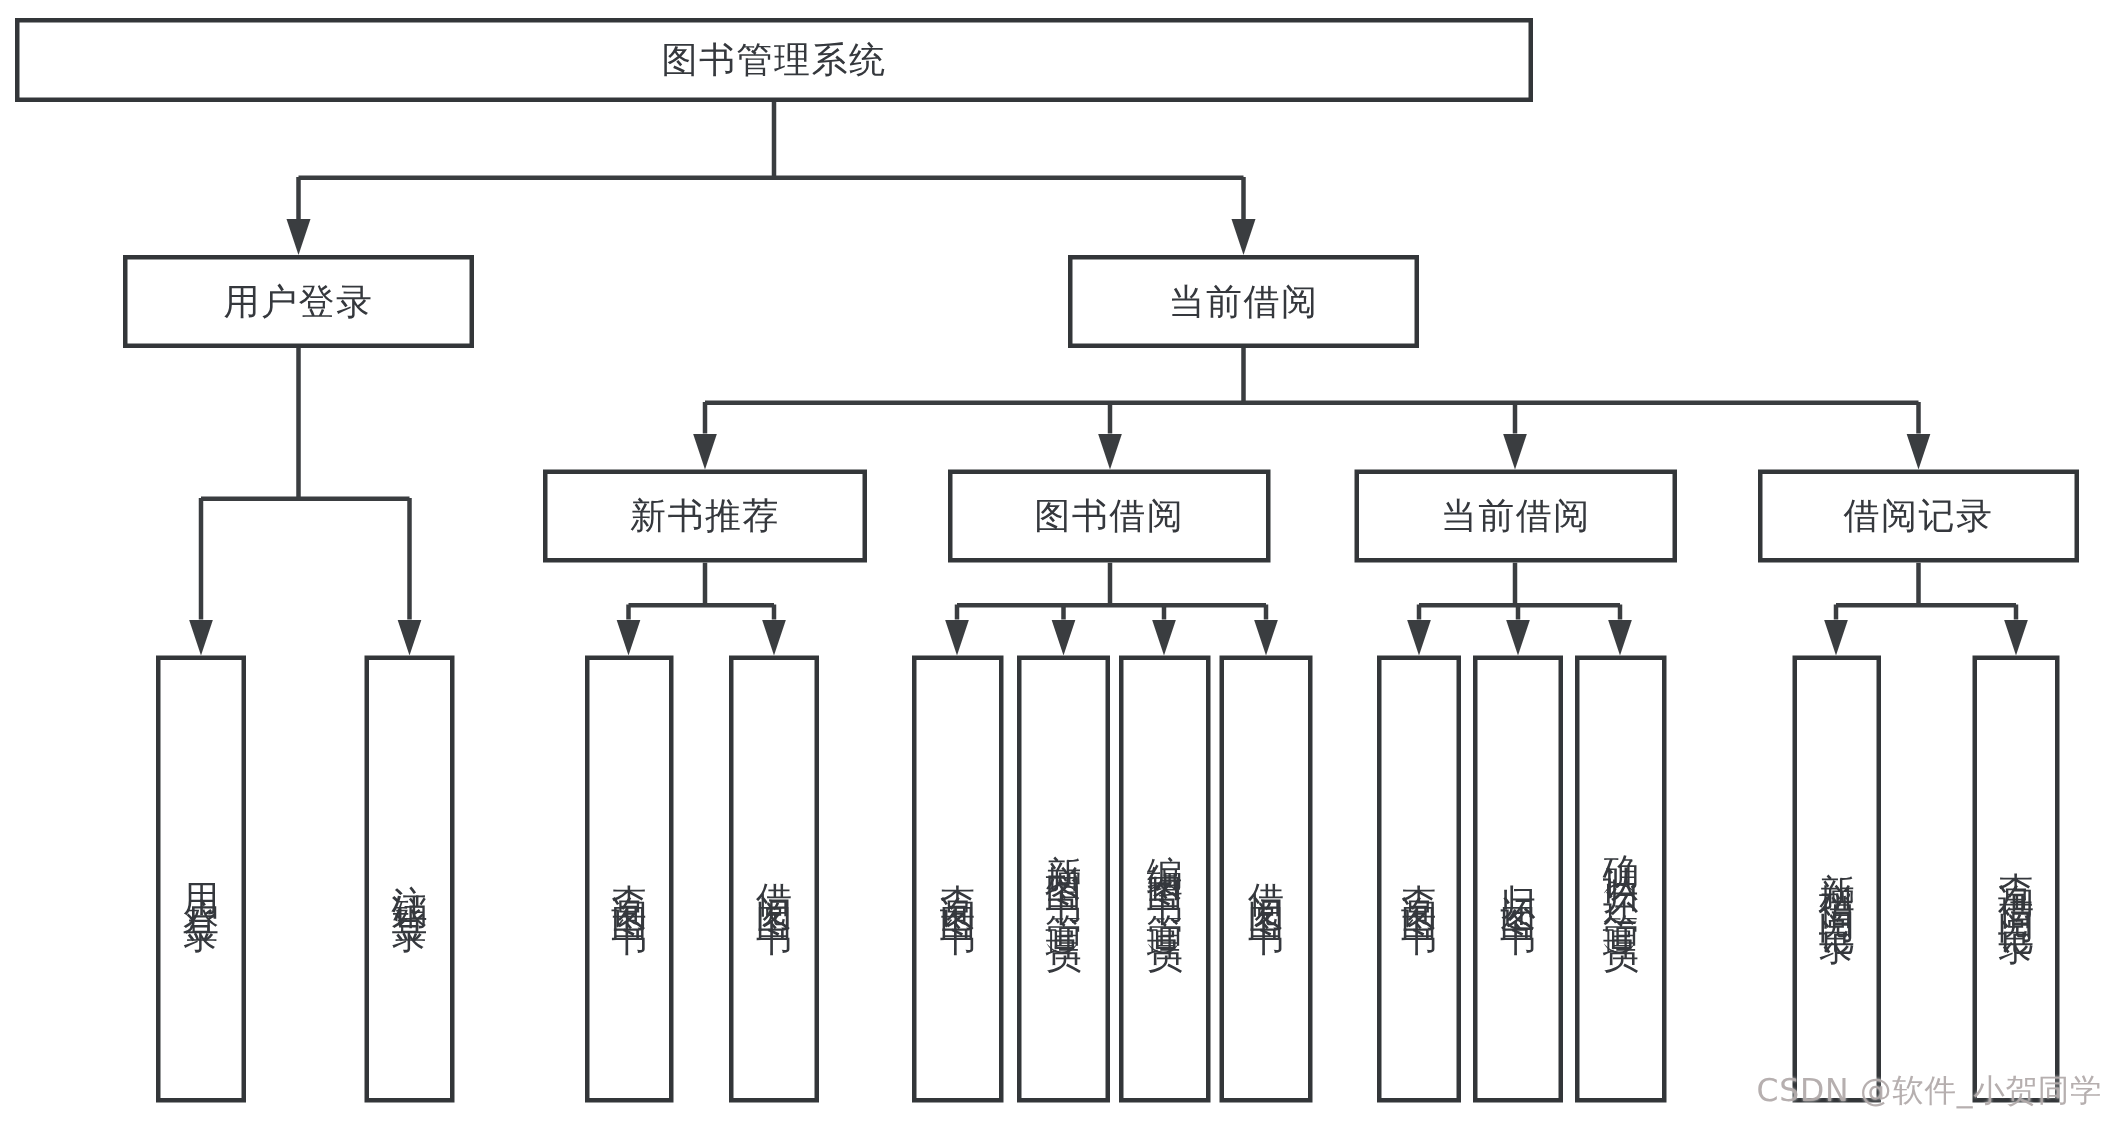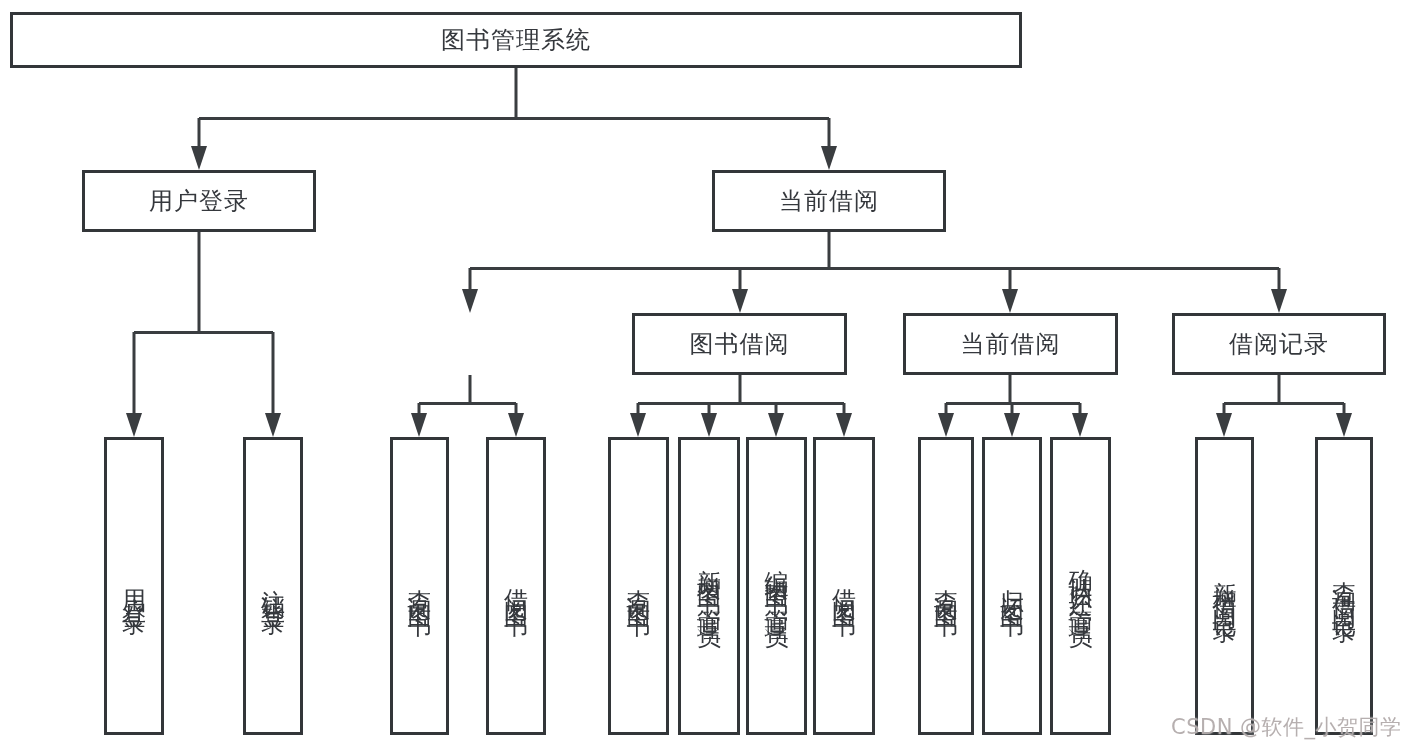--- a/index.html
+++ b/index.html
@@ -114,20 +114,21 @@
       <path d="M1224 403 V413" marker-end="url(#arrowhead)"></path>
       <path d="M1344 403 V413" marker-end="url(#arrowhead)"></path>
     </g>
   </svg>
 
   <div class="hbox" style="left:10px;top:12px;width:1012px;height:56px">图书管理系统</div>
 
   <div class="hbox" style="left:82px;top:170px;width:234px;height:62px">用户登录</div>
   <div class="hbox" style="left:712px;top:170px;width:234px;height:62px">当前借阅</div>
 
+  <div class="hbox" style="left:362px;top:313px;width:216px;height:62px">新书推荐</div>
   <div class="hbox" style="left:903px;top:313px;width:215px;height:62px">当前借阅</div>
   <div class="hbox" style="left:632px;top:313px;width:215px;height:62px">图书借阅</div>
   <div class="hbox" style="left:1172px;top:313px;width:214px;height:62px">借阅记录</div>
 
   <div class="vbox" style="left:104px;width:60px">用户登录</div>
   <div class="vbox" style="left:243px;width:60px">注销登录</div>
 
   <div class="vbox" style="left:390px;width:59px">查询图书</div>
   <div class="vbox" style="left:486px;width:60px">借阅图书</div>
 

